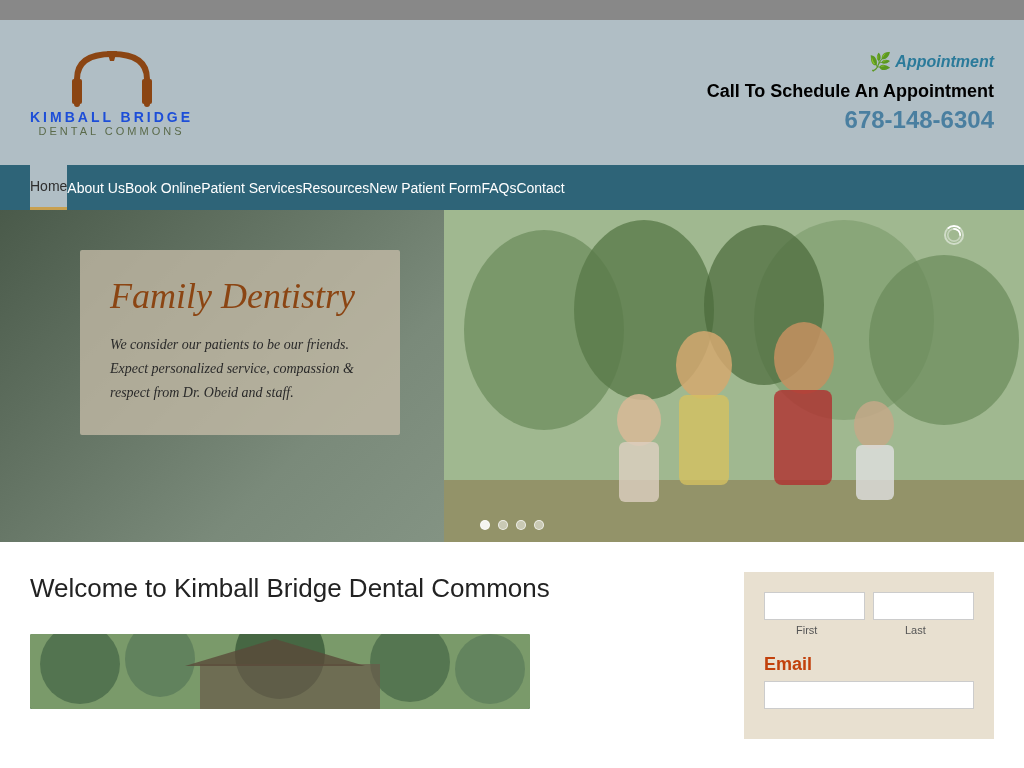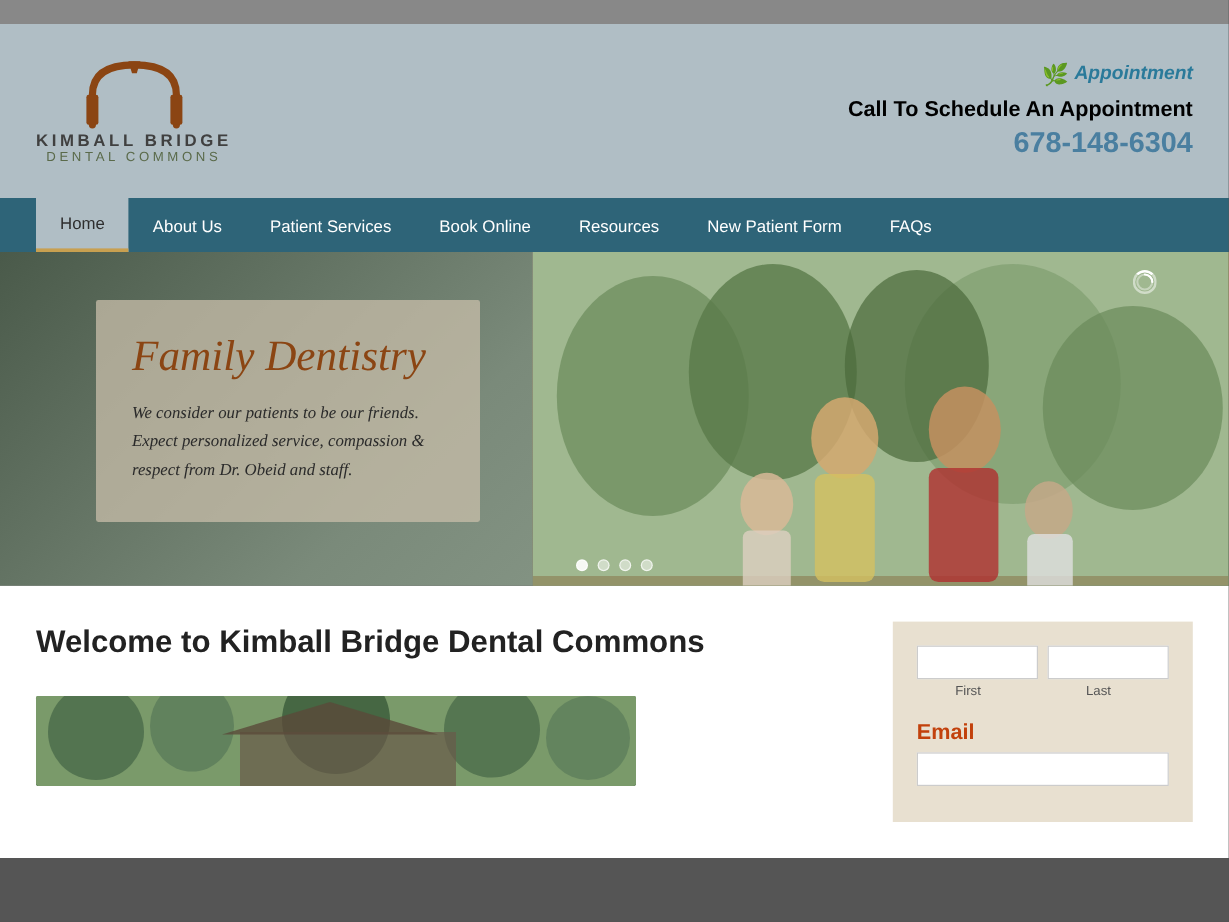--- a/index.html
+++ b/index.html
@@ -21,21 +21,21 @@
       height: 145px;
     }
 
     .logo-area {
       display: flex;
       flex-direction: column;
       align-items: center;
     }
 
     .logo-text-main {
-      color: #404040;
+      color: #1d4ed8;
       font-size: 14px;
       font-weight: bold;
       letter-spacing: 3px;
       text-align: right;
     }
 
     .logo-text-sub {
       color: #5a6a4a;
       font-size: 11px;
       letter-spacing: 3px;
@@ -84,39 +84,39 @@
       background: #2e6478;
       display: flex;
       align-items: center;
       height: 45px;
       padding: 0 30px;
     }
 
     .nav-item {
       color: #fff;
       font-size: 14px;
-      padding: 0 20px;
+      padding: 0 0;
       cursor: pointer;
       height: 45px;
       display: flex;
       align-items: center;
       text-decoration: none;
     }
 
     .nav-item.active {
       background: #b0bec5;
       color: #2e2e2e;
       border-bottom: 3px solid #c8a050;
     }
 
     
     .hero {
       position: relative;
       width: 100%;
-      height: 278px;
+      height: 332px;
       overflow: hidden;
       background: #6a7a6a;
     }
 
     .hero-bg {
       position: absolute;
       inset: 0;
       background: linear-gradient(135deg, #4a5a4a 0%, #7a8a7a 40%, #8a9a8a 70%, #5a6a5a 100%);
     }
 
@@ -210,21 +210,21 @@
       padding: 30px;
       gap: 30px;
     }
 
     .bottom-left {
       flex: 1;
     }
 
     .welcome-title {
       font-size: 26px;
-      font-weight: bold;
+      font-weight: normal;
       color: #222;
       line-height: 1.3;
       margin-bottom: 28px;
     }
 
     .building-img {
       width: 500px;
       height: 75px;
       background: linear-gradient(160deg, #6a8a6a 0%, #4a6a5a 30%, #3a5a4a 50%, #5a7a5a 70%, #7a9a7a 100%);
       border-radius: 2px;
@@ -316,25 +316,26 @@
       <span class="care-credit-text">Appointment</span>
     </div>
     <div class="schedule-text">Call To Schedule An Appointment</div>
     <div class="phone-number">678-148-6304</div>
   </div>
 </div>
 
 <nav class="nav">
   <a class="nav-item active">Home</a>
   <a class="nav-item">About Us</a>
+  <a class="nav-item">Book Online</a>
   <a class="nav-item">Patient Services</a>
-  <a class="nav-item">Book Online</a>
   <a class="nav-item">Resources</a>
   <a class="nav-item">New Patient Form</a>
   <a class="nav-item">FAQs</a>
+  <a class="nav-item">Contact</a>
 </nav>
 
 <div class="hero">
   <div class="hero-bg"></div>
 
   <div class="hero-photo">
     <div class="hero-photo-overlay"></div>
 
     <svg width="580" height="370" viewBox="0 0 580 370" style="position:absolute;inset:0;">
 

